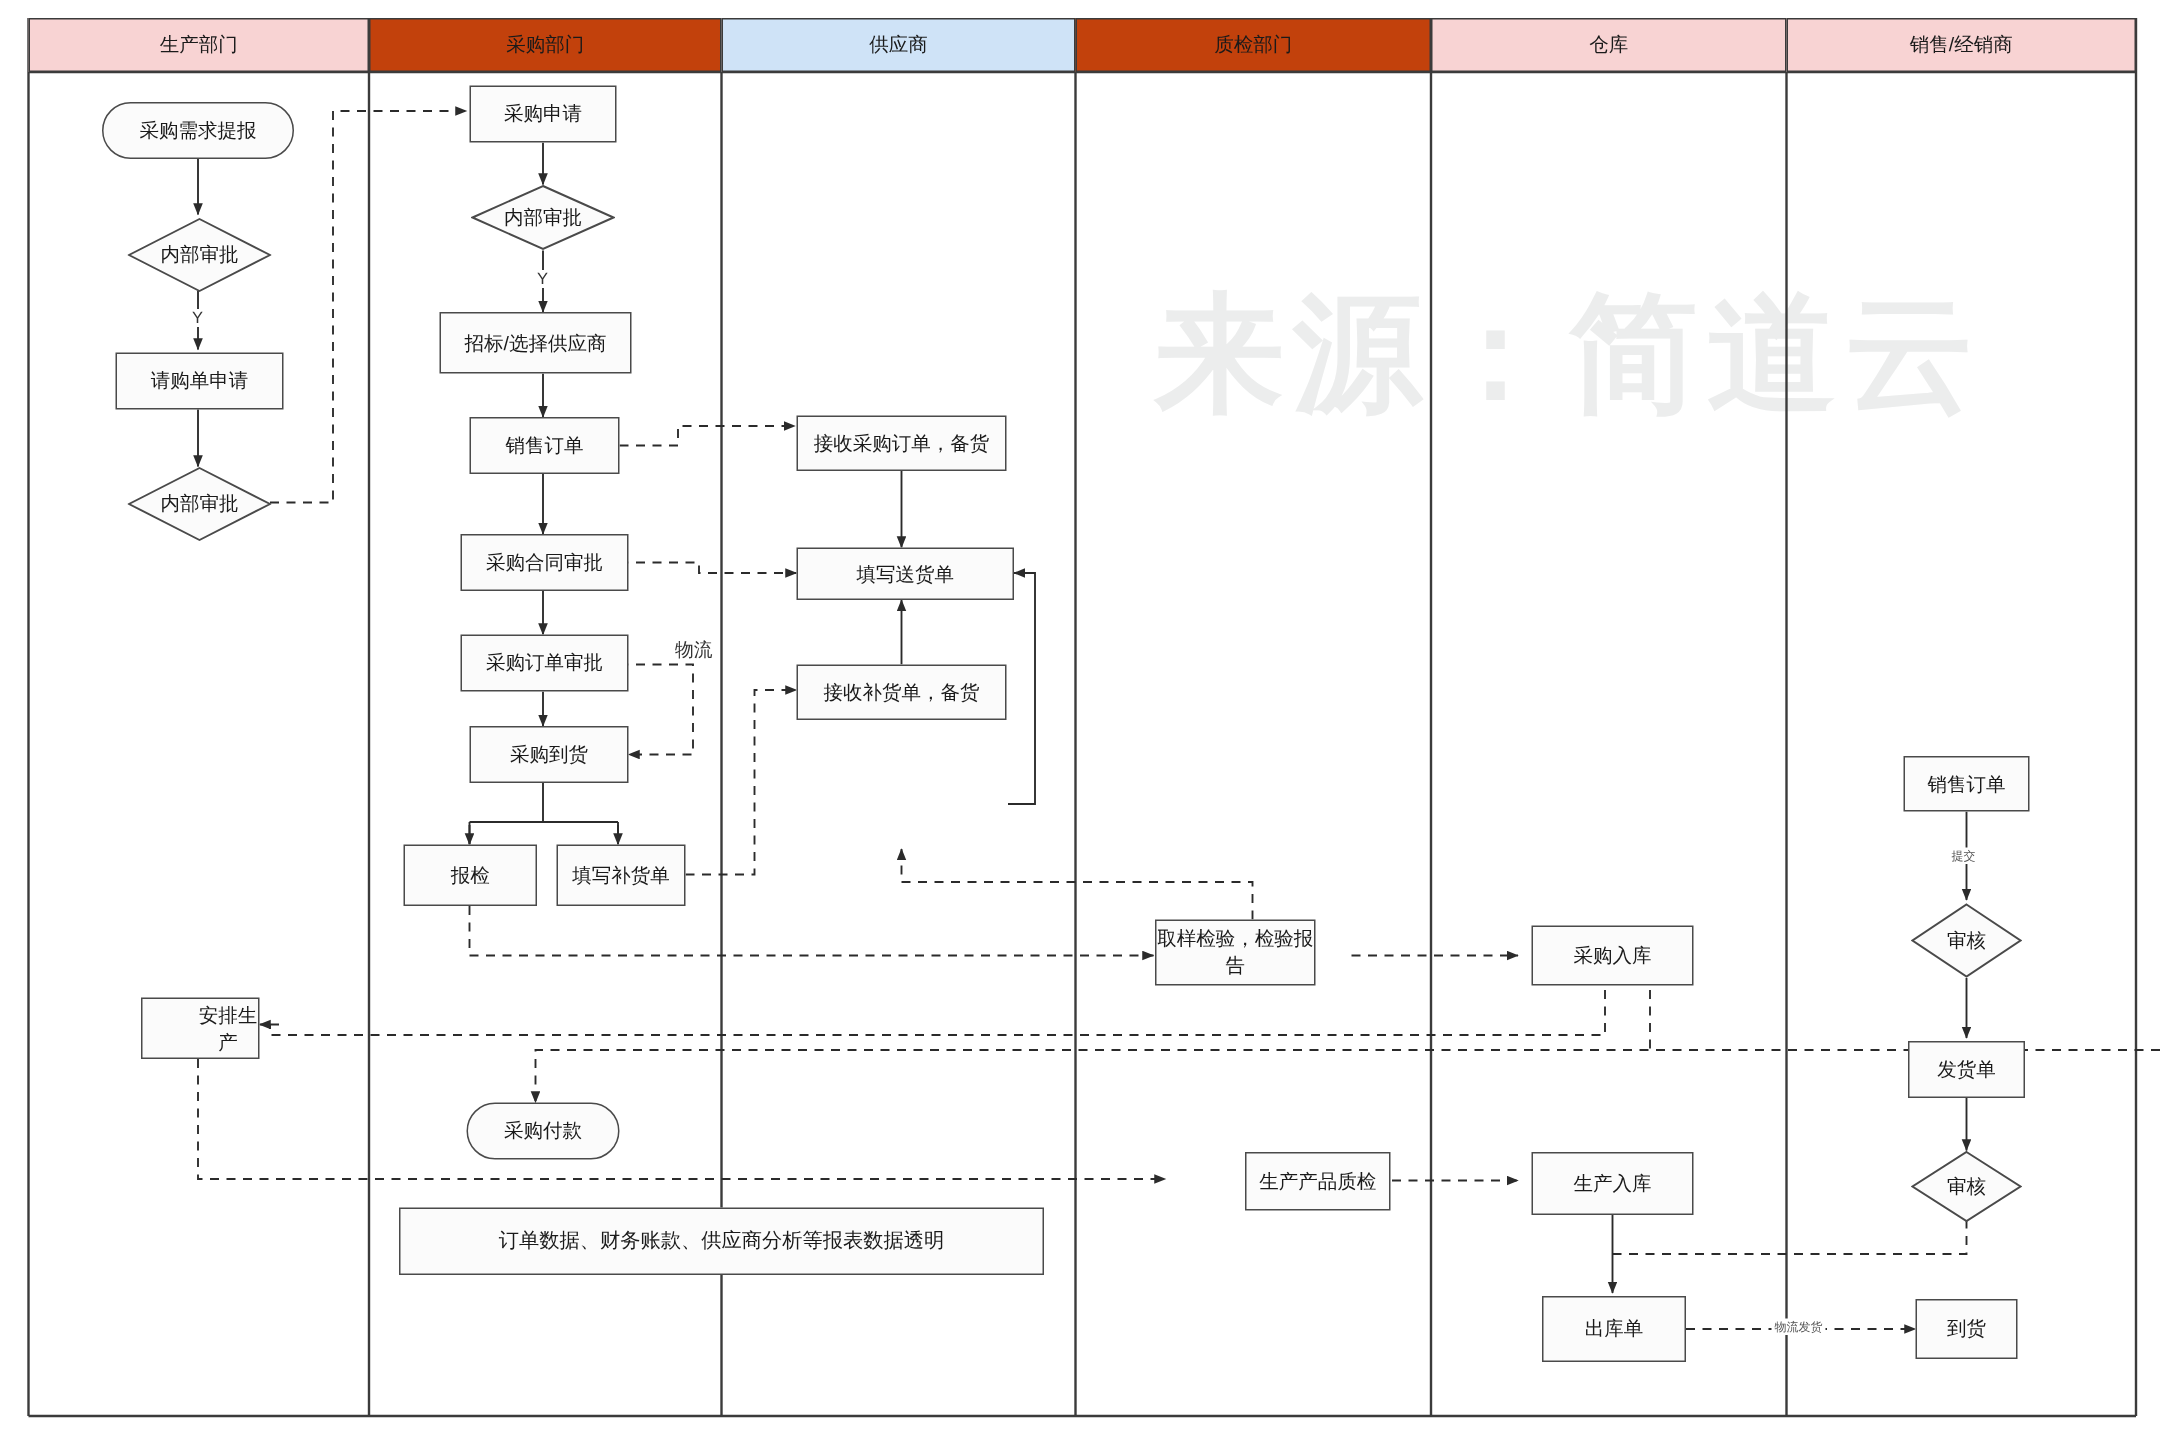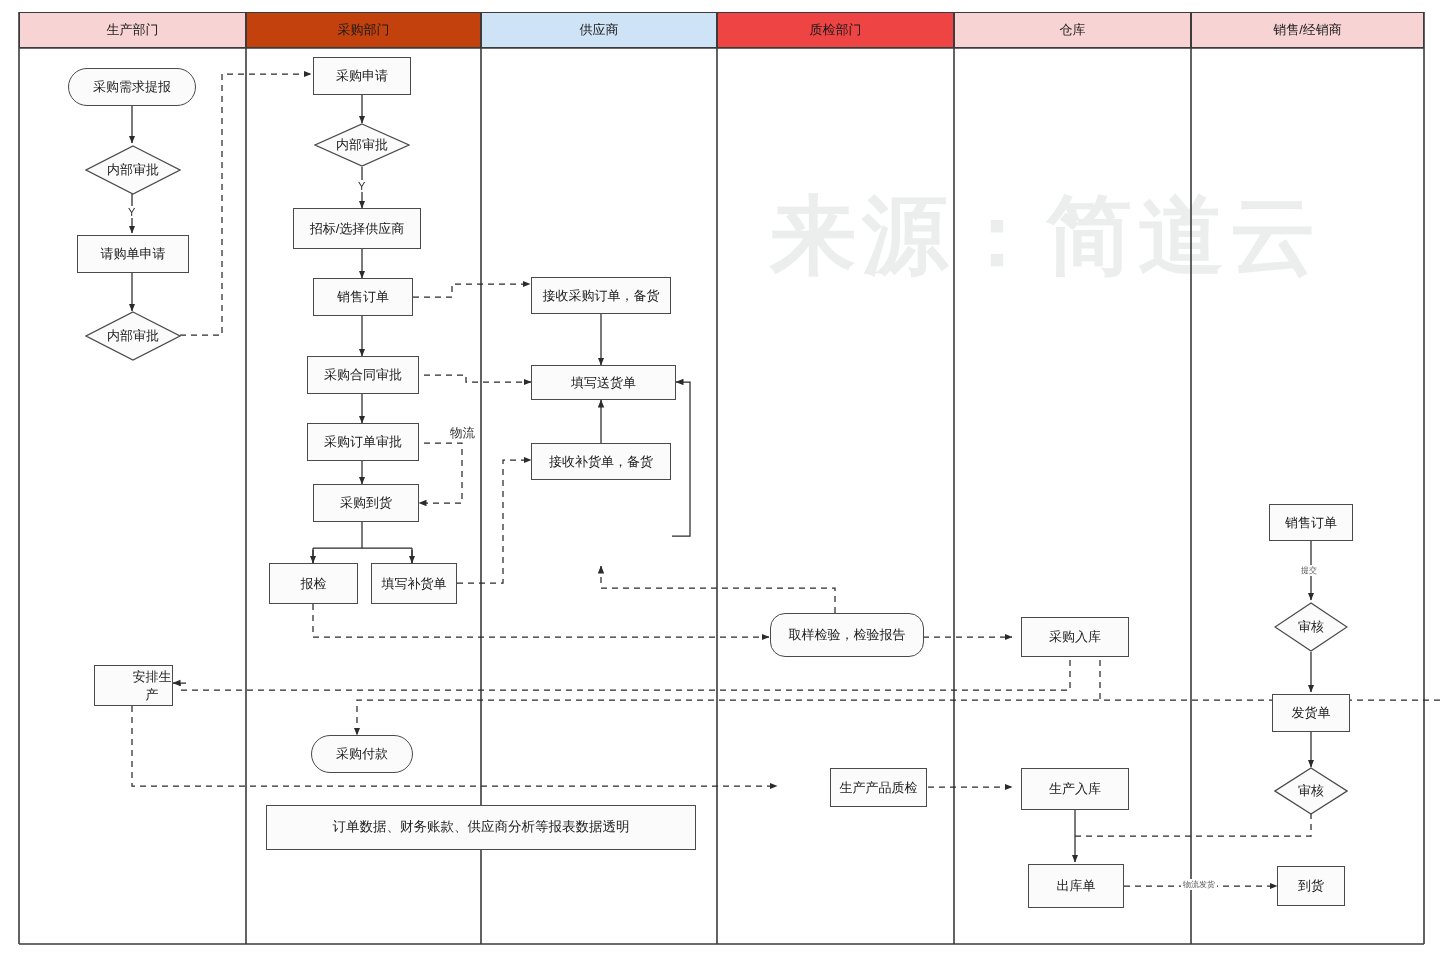--- a/index.html
+++ b/index.html
@@ -178,21 +178,21 @@
 
   <div class="lane-head" style="left:19px; top:12px; width:227px; height:36px; background:#f8d3d3;">
     <span>生产部门</span>
   </div>
   <div class="lane-head" style="left:246px; top:12px; width:235px; height:36px; background:#c2410c;">
     <span>采购部门</span>
   </div>
   <div class="lane-head" style="left:481px; top:12px; width:236px; height:36px; background:#cfe3f7;">
     <span>供应商</span>
   </div>
-  <div class="lane-head" style="left:717px; top:12px; width:237px; height:36px; background:#ef4444;">
+  <div class="lane-head" style="left:717px; top:12px; width:237px; height:36px; background:#c2410c;">
     <span>质检部门</span>
   </div>
   <div class="lane-head" style="left:954px; top:12px; width:237px; height:36px; background:#f8d3d3;">
     <span>仓库</span>
   </div>
   <div class="lane-head" style="left:1191px; top:12px; width:233px; height:36px; background:#f8d3d3;">
     <span>销售/经销商</span>
   </div>
 
   <div class="node rounded" style="left:68px; top:68px; width:128px; height:38px;">
@@ -274,21 +274,21 @@
 
   <div class="node" style="left:531px; top:365px; width:145px; height:35px;">
     <span>填写送货单</span>
   </div>
 
   <div class="node" style="left:531px; top:443px; width:140px; height:37px;">
     <span>接收补货单，备货</span>
   </div>
 
 
-  <div class="node" style="left:770px; top:613px; width:154px; height:44px;border-radius:15px;">
+  <div class="node" style="left:770px; top:613px; width:107px; height:44px;">
     <span>取样检验，检验报告</span>
   </div>
 
   <div class="node" style="left:830px; top:768px; width:97px; height:39px;">
     <span>生产产品质检</span>
   </div>
 
   <div class="node" style="left:1021px; top:617px; width:108px; height:40px;">
     <span>采购入库</span>
   </div>

